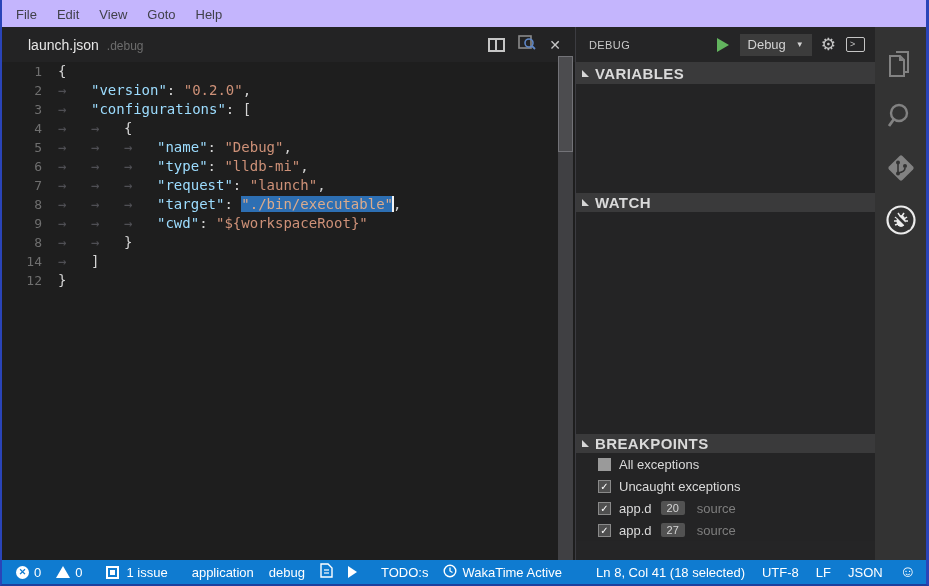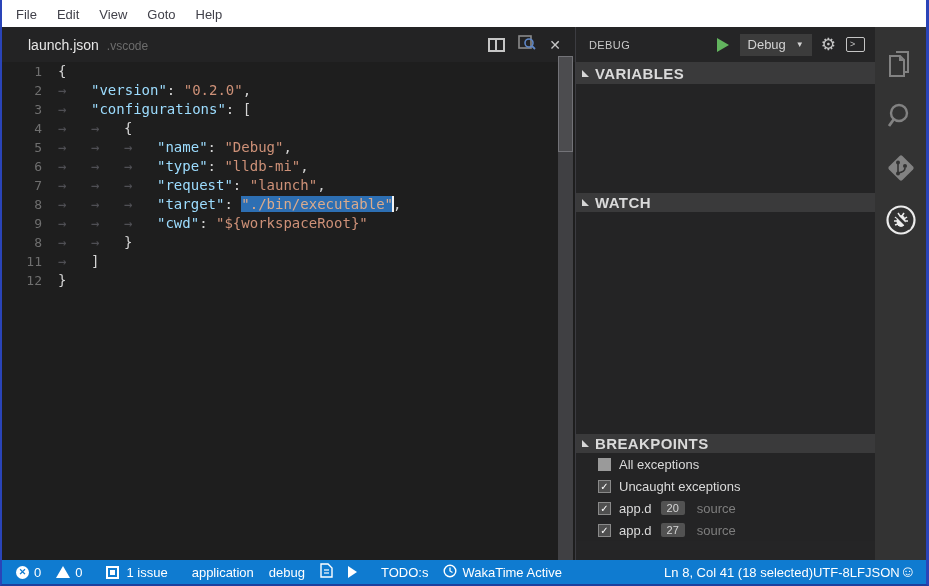--- a/index.html
+++ b/index.html
@@ -3,21 +3,21 @@
 <meta charset="utf-8">
 <style>
   * { margin:0; padding:0; box-sizing:border-box; }
   body { font-family:"Liberation Sans", sans-serif; background:#555; }
   .window{
     position:relative; width:929px; height:586px; background:#1e1e1e;
     border-left:2px solid #2a44b8; border-right:3px solid #2a44b8; border-bottom:2px solid #1d3f9e;
     overflow:hidden;
   }
   
-  .menubar{ height:27px; background:#ffffff; display:flex; align-items:center; padding-left:4px; }
+  .menubar{ height:27px; background:#c4b5fd; display:flex; align-items:center; padding-left:4px; }
   .menu-item{ color:#41414a; font-size:13px; padding:5px 10px; cursor:default; }
   
   .main{ display:flex; height:533px; }
   
   .editor{ width:573px; position:relative; background:#1e1e1e; }
   .tabbar{ height:35px; background:#232324; display:flex; align-items:center; justify-content:space-between; }
   .tab{ padding-left:26px; display:flex; align-items:baseline; }
   .tab-title{ color:#e6e6e6; font-size:14px; }
   .tab-folder{ color:#6d6d6d; font-size:12px; margin-left:8px; }
   .tab-actions{ display:flex; align-items:center; gap:13px; margin-right:14px; }
@@ -57,21 +57,21 @@
   .bp-label{ color:#dadada; font-size:13px; }
   .bp-badge{ background:#525252; color:#d6d6d6; font-size:11px; border-radius:2px; padding:1px 6px; margin-left:9px; }
   .bp-detail{ color:#7e7e7e; font-size:13px; margin-left:12px; }
   
   .activitybar{ width:51px; background:#333333; display:flex; flex-direction:column; align-items:center; padding-top:13px; }
   .act-item{ height:52px; display:flex; align-items:center; justify-content:center; width:100%; cursor:pointer; }
   
   .statusbar{ height:24px; background:#0f7bd0; display:flex; align-items:center; justify-content:space-between; color:#fff; font-size:13px; padding:0 10px 0 14px; }
   .sb-left,.sb-right{ display:flex; align-items:center; }
   .sb-item{ display:flex; align-items:center; margin-right:15px; cursor:pointer; }
-  .sb-right .sb-item{ margin-right:0; }
+  .sb-right .sb-item{ margin-right:0; margin-left:17px; }
   .sb-gap{ width:9px; }
   .err-circle{ width:13px; height:13px; border-radius:50%; background:#fff; color:#0f7bd0; font-size:9px; font-weight:bold; line-height:13px; text-align:center; margin-right:5px; }
   .warn-tri{ width:0; height:0; border-left:7px solid transparent; border-right:7px solid transparent; border-bottom:12px solid #fff; margin-right:5px; }
   .issues-ic{ width:13px; height:13px; border:2px solid #fff; position:relative; margin-right:7px; }
   .issues-ic::after{ content:""; position:absolute; left:2px; top:2px; width:5px; height:5px; background:#fff; }
   .sb-play{ width:0; height:0; border-top:6px solid transparent; border-bottom:6px solid transparent; border-left:9px solid #fff; }
   .smiley{ font-size:16px; line-height:16px; }
 </style>
 </head>
 <body>
@@ -81,21 +81,21 @@
   <div class="menubar">
     <div class="menu-items"><span class="menu-item">File</span><span class="menu-item">Edit</span><span class="menu-item">View</span><span class="menu-item">Goto</span><span class="menu-item">Help</span></div>
   </div>
 
   <div class="main">
 
     <div class="editor">
       <div class="tabbar">
         <div class="tab">
           <span class="tab-title">launch.json</span>
-          <span class="tab-folder">.vscode</span>
+          <span class="tab-folder">.debug</span>
         </div>
         <div class="tab-actions">
           <span class="icon-split"></span>
           <span>
             <svg width="18" height="16" viewBox="0 0 18 16">
               <rect x="1" y="1" width="12" height="12" fill="none" stroke="#8a8a8a" stroke-width="1.6"></rect>
               <circle cx="11" cy="8" r="4" fill="none" stroke="#5f87c7" stroke-width="1.6"></circle>
               <line x1="14" y1="11" x2="17" y2="14" stroke="#5f87c7" stroke-width="1.8"></line>
             </svg>
           </span>
@@ -107,21 +107,21 @@
             <div class="code-line"><span class="ln">1</span><span><span class="tok-punct">{</span></span></div>
             <div class="code-line"><span class="ln">2</span><span><span class="tab-ws">→</span><span class="tok-key">"version"</span><span class="tok-punct">: </span><span class="tok-str">"0.2.0"</span><span class="tok-punct">,</span></span></div>
             <div class="code-line"><span class="ln">3</span><span><span class="tab-ws">→</span><span class="tok-key">"configurations"</span><span class="tok-punct">: [</span></span></div>
             <div class="code-line"><span class="ln">4</span><span><span class="tab-ws">→</span><span class="tab-ws">→</span><span class="tok-punct">{</span></span></div>
             <div class="code-line"><span class="ln">5</span><span><span class="tab-ws">→</span><span class="tab-ws">→</span><span class="tab-ws">→</span><span class="tok-key">"name"</span><span class="tok-punct">: </span><span class="tok-str">"Debug"</span><span class="tok-punct">,</span></span></div>
             <div class="code-line"><span class="ln">6</span><span><span class="tab-ws">→</span><span class="tab-ws">→</span><span class="tab-ws">→</span><span class="tok-key">"type"</span><span class="tok-punct">: </span><span class="tok-str">"lldb-mi"</span><span class="tok-punct">,</span></span></div>
             <div class="code-line"><span class="ln">7</span><span><span class="tab-ws">→</span><span class="tab-ws">→</span><span class="tab-ws">→</span><span class="tok-key">"request"</span><span class="tok-punct">: </span><span class="tok-str">"launch"</span><span class="tok-punct">,</span></span></div>
             <div class="code-line"><span class="ln">8</span><span><span class="tab-ws">→</span><span class="tab-ws">→</span><span class="tab-ws">→</span><span class="tok-key">"target"</span><span class="tok-punct">: </span><span class="tok-strsel">"./bin/executable"</span><span class="cursor"></span><span class="tok-punct">,</span></span></div>
             <div class="code-line"><span class="ln">9</span><span><span class="tab-ws">→</span><span class="tab-ws">→</span><span class="tab-ws">→</span><span class="tok-key">"cwd"</span><span class="tok-punct">: </span><span class="tok-str">"${workspaceRoot}"</span></span></div>
             <div class="code-line"><span class="ln">8</span><span><span class="tab-ws">→</span><span class="tab-ws">→</span><span class="tok-punct">}</span></span></div>
-            <div class="code-line"><span class="ln">11</span><span><span class="tab-ws">→</span><span class="tok-punct">]</span></span></div>
+            <div class="code-line"><span class="ln">14</span><span><span class="tab-ws">→</span><span class="tok-punct">]</span></span></div>
             <div class="code-line"><span class="ln">12</span><span><span class="tok-punct">}</span></span></div>
           </div>
         <div class="scrollbar">
           <div class="scroll-slider"></div>
         </div>
       </div>
     </div>
 
     <div class="panel">
       <div class="panel-header">

